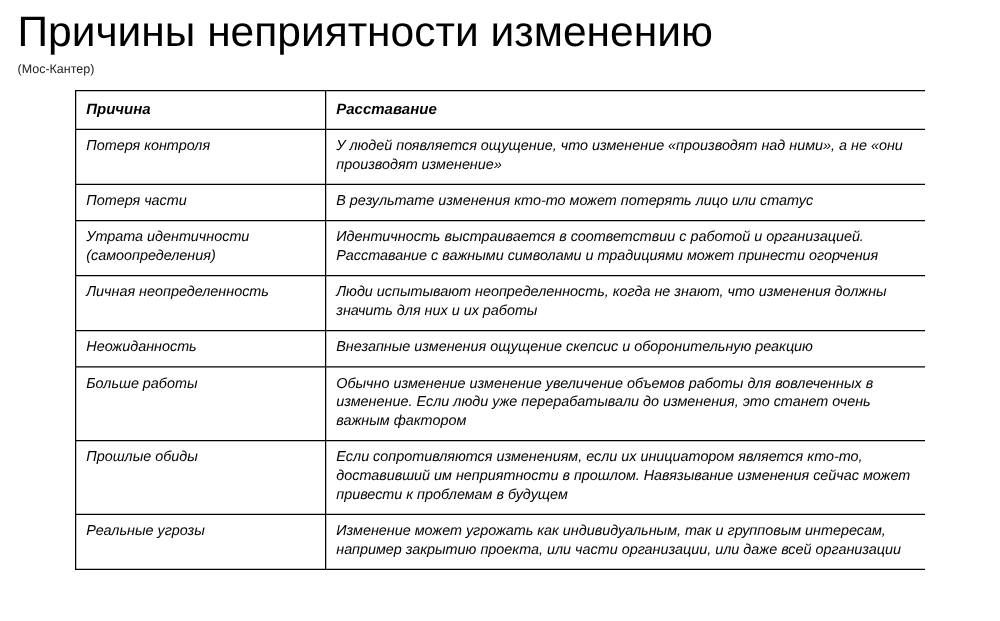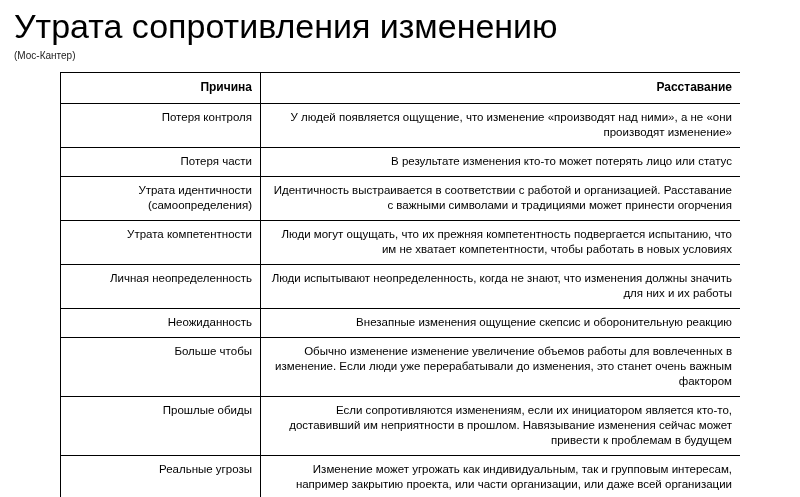--- a/index.html
+++ b/index.html
@@ -48,21 +48,22 @@
     width: 680px;
     table-layout: fixed;
   }
   table.matrix th,
   table.matrix td {
     border: 1px solid #000000;
     vertical-align: top;
     padding: 6px 8px 7px 8px;
     font-size: 11.5px;
     line-height: 15px;
-    text-align: right;
+    text-align: left;
+    font-style: italic;
   }
   table.matrix th {
     font-weight: bold;
     font-size: 12px;
     padding-top: 7px;
     padding-bottom: 8px;
   }
   col.c-reason { width: 200px; }
   col.c-explain { width: 480px; }
   .cell-reason {
@@ -72,21 +73,21 @@
     font-size: 11.5px;
   }
   
   .table-wrap { overflow: hidden; height: 425px; }
 </style>
 </head>
 <body>
 
 <div class="slide">
 
-  <div class="title">Утрата сопротивления изменению</div>
+  <div class="title">Причины неприятности изменению</div>
   <div class="subtitle">(Мос-Кантер)</div>
 
   <div class="table-wrap">
     <table class="matrix">
       <colgroup>
         <col class="c-reason">
         <col class="c-explain">
       </colgroup>
       <thead>
         <tr>
@@ -101,33 +102,29 @@
         </tr>
         <tr>
           <td class="cell-reason">Потеря части</td>
           <td class="cell-explain">В результате изменения кто-то может потерять лицо или статус</td>
         </tr>
         <tr>
           <td class="cell-reason">Утрата идентичности (самоопределения)</td>
           <td class="cell-explain">Идентичность выстраивается в соответствии с работой и организацией. Расставание с важными символами и традициями может принести огорчения</td>
         </tr>
         <tr>
-          <td class="cell-reason">Утрата компетентности</td>
-          <td class="cell-explain">Люди могут ощущать, что их прежняя компетентность подвергается испытанию, что им не хватает компетентности, чтобы работать в новых условиях</td>
-        </tr>
-        <tr>
           <td class="cell-reason">Личная неопределенность</td>
           <td class="cell-explain">Люди испытывают неопределенность, когда не знают, что изменения должны значить для них и их работы</td>
         </tr>
         <tr>
           <td class="cell-reason">Неожиданность</td>
           <td class="cell-explain">Внезапные изменения ощущение скепсис и оборонительную реакцию</td>
         </tr>
         <tr>
-          <td class="cell-reason">Больше чтобы</td>
+          <td class="cell-reason">Больше работы</td>
           <td class="cell-explain">Обычно изменение изменение увеличение объемов работы для вовлеченных в изменение. Если люди уже перерабатывали до изменения, это станет очень важным фактором</td>
         </tr>
         <tr>
           <td class="cell-reason">Прошлые обиды</td>
           <td class="cell-explain">Если сопротивляются изменениям, если их инициатором является кто-то, доставивший им неприятности в прошлом. Навязывание изменения сейчас может привести к проблемам в будущем</td>
         </tr>
         <tr>
           <td class="cell-reason">Реальные угрозы</td>
           <td class="cell-explain">Изменение может угрожать как индивидуальным, так и групповым интересам, например закрытию проекта, или  части организации, или даже всей организации</td>
         </tr>

